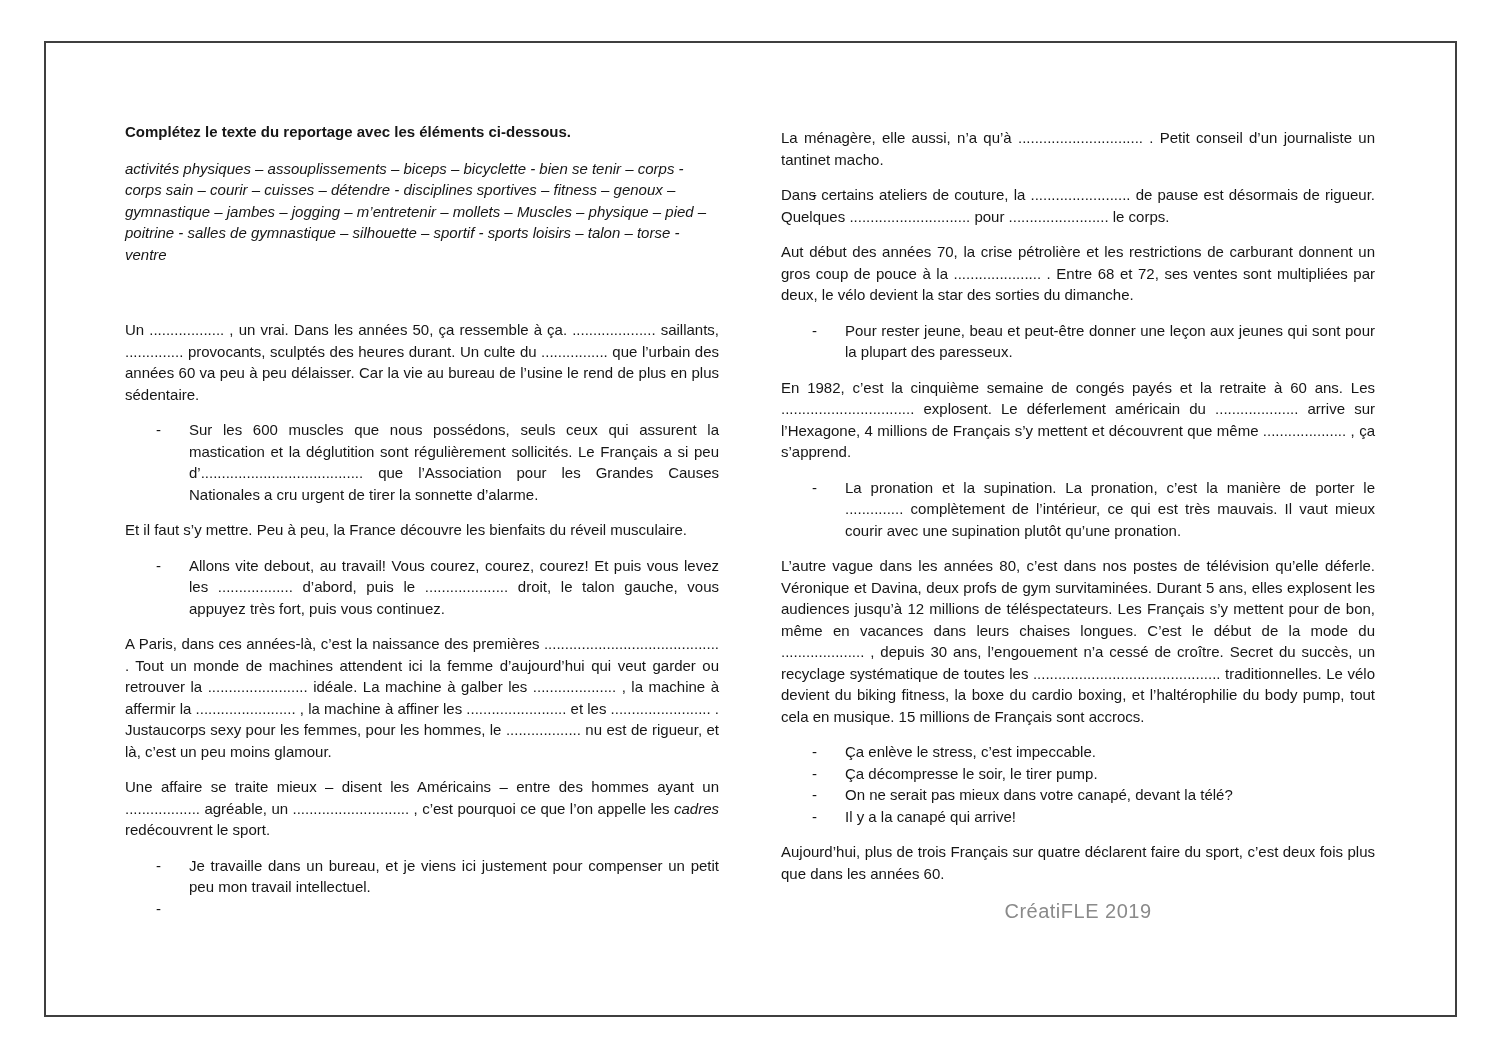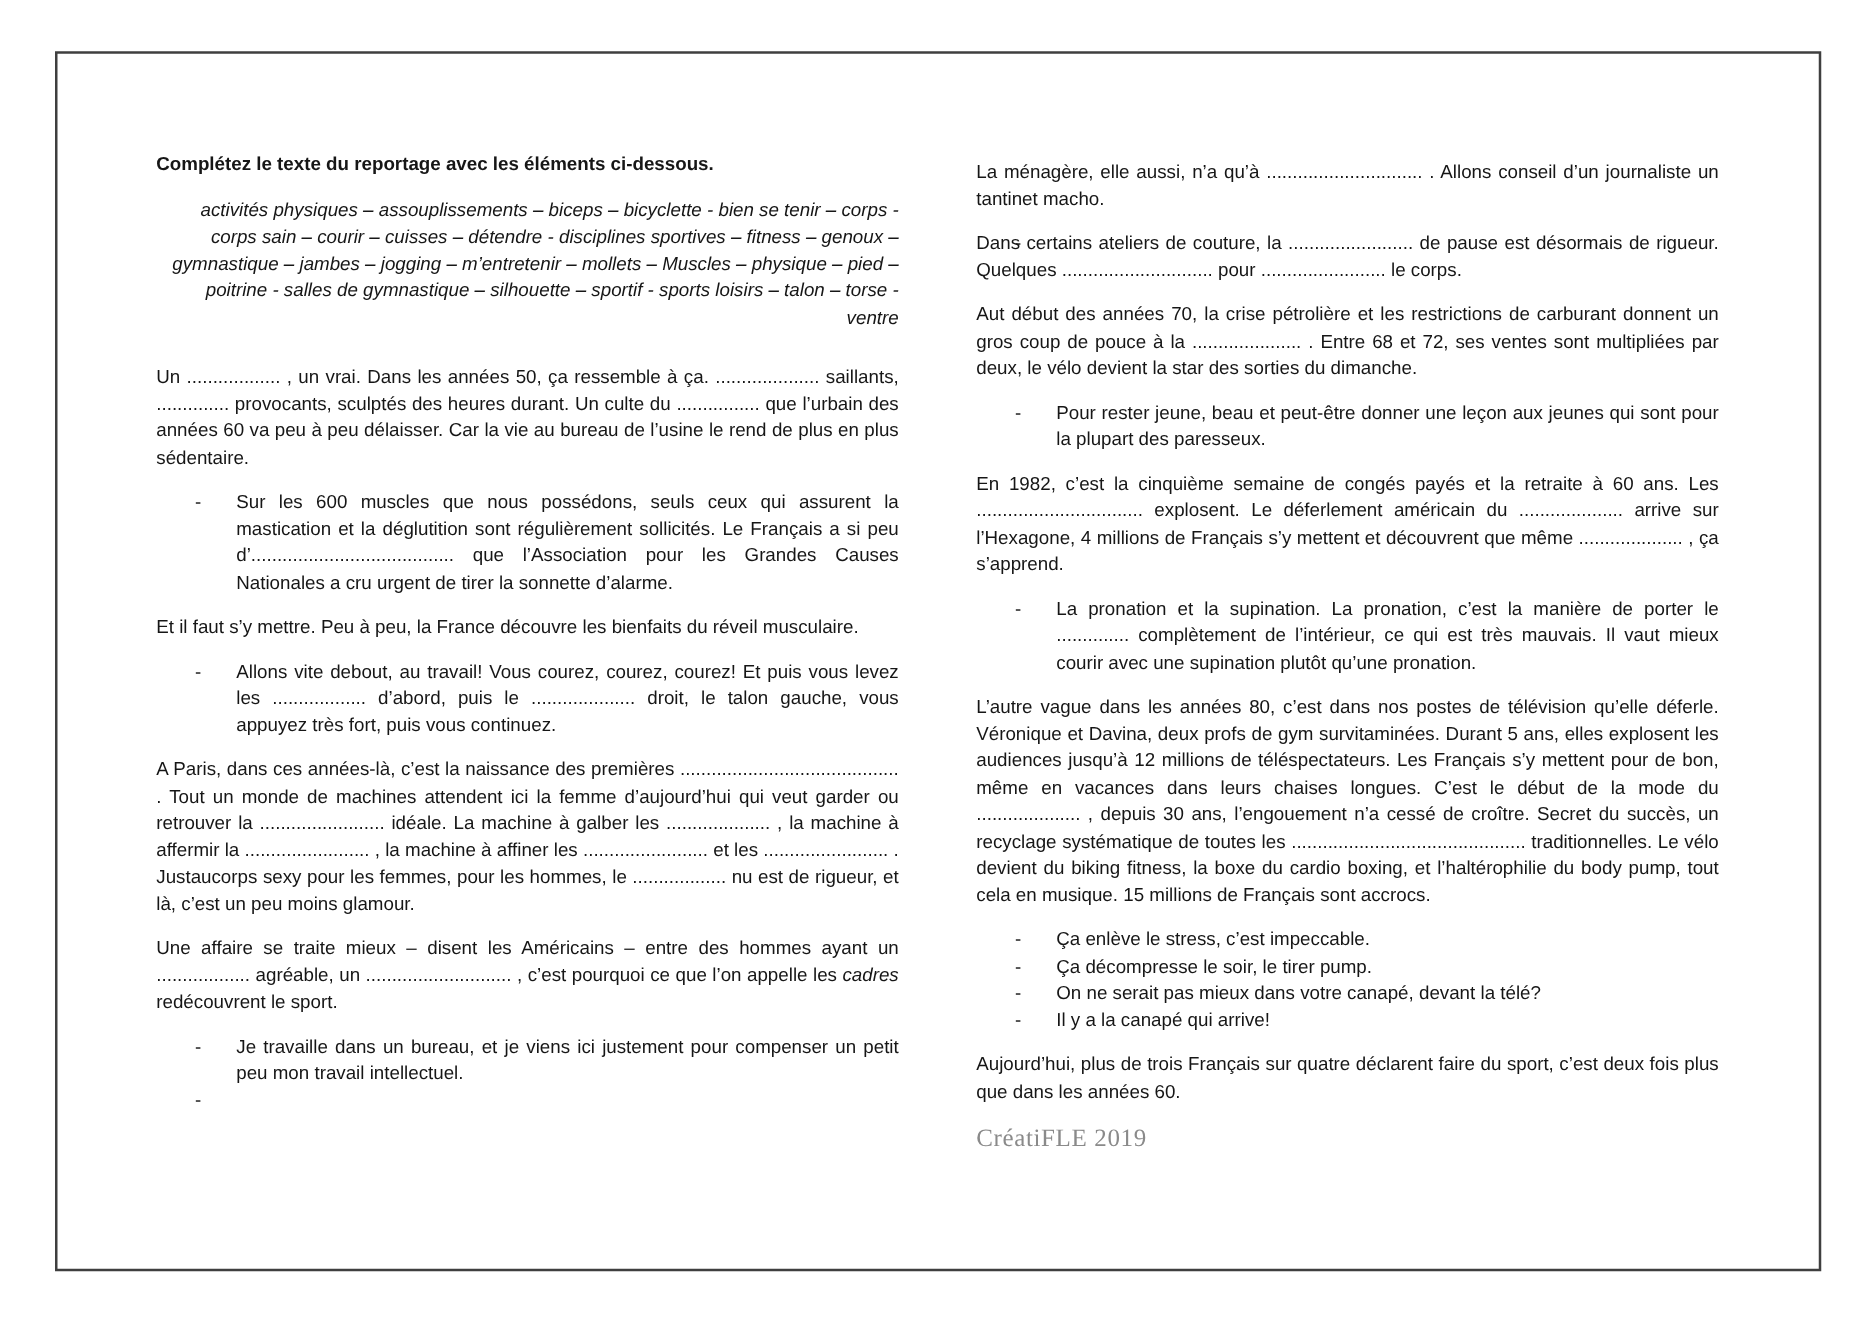--- a/index.html
+++ b/index.html
@@ -38,48 +38,48 @@
   .para {
     margin: 0 0 14px 0;
     text-align: justify;
   }
   .exercise-title {
     margin: 0 0 15px 0;
     font-weight: bold;
     text-align: left;
   }
   .word-bank {
-    margin: 0 0 26px 0;
+    margin: 0 0 54px 0;
     font-style: italic;
-    text-align: right;
+    text-align: left;
   }
   .bullets {
     list-style: none;
     margin: 0 0 14px 0;
     padding: 0;
   }
   .bullet-item {
     position: relative;
     padding-left: 64px;
     text-align: justify;
   }
   .bullet-item .marker {
     position: absolute;
     left: 31px;
     top: 0;
   }
   .em-word { font-style: italic; }
 
   .signature {
     margin-top: 8px;
-    text-align: left;
+    text-align: center;
     font-size: 20px;
     line-height: 26px;
     color: #8a8a8a;
-    font-family: Liberation Serif, serif;
+    font-family: Liberation Sans, sans-serif;
     letter-spacing: 0.5px;
   }
 </style>
 </head>
 <body>
 
 <div class="page">
   <div class="border-frame"></div>
 
   <div class="col col-left">
@@ -113,21 +113,21 @@
         <span class="marker">-</span>
         <span>Je travaille dans un bureau, et je viens ici justement pour compenser un petit peu mon travail intellectuel.</span>
       </li>
       <li class="bullet-item">
         <span class="marker">-</span>
       </li>
     </ul>
   </div>
 
   <div class="col col-right">
-    <p class="para">La ménagère, elle aussi, n’a qu’à .............................. . Allons conseil d’un journaliste un tantinet macho.</p>
+    <p class="para">La ménagère, elle aussi, n’a qu’à .............................. . Petit conseil d’un journaliste un tantinet macho.</p>
 
     <ul class="bullets">
       <li class="bullet-item">
         <span class="marker">-</span>
       </li>
     </ul>
 
     <p class="para">Dans certains ateliers de couture, la ........................ de pause est désormais de rigueur. Quelques ............................. pour ........................ le corps.</p>
 
     <p class="para">Aut début des années 70, la crise pétrolière et les restrictions de carburant donnent un gros coup de pouce à la ..................... . Entre 68 et 72, ses ventes sont multipliées par deux, le vélo devient la star des sorties du dimanche.</p>

